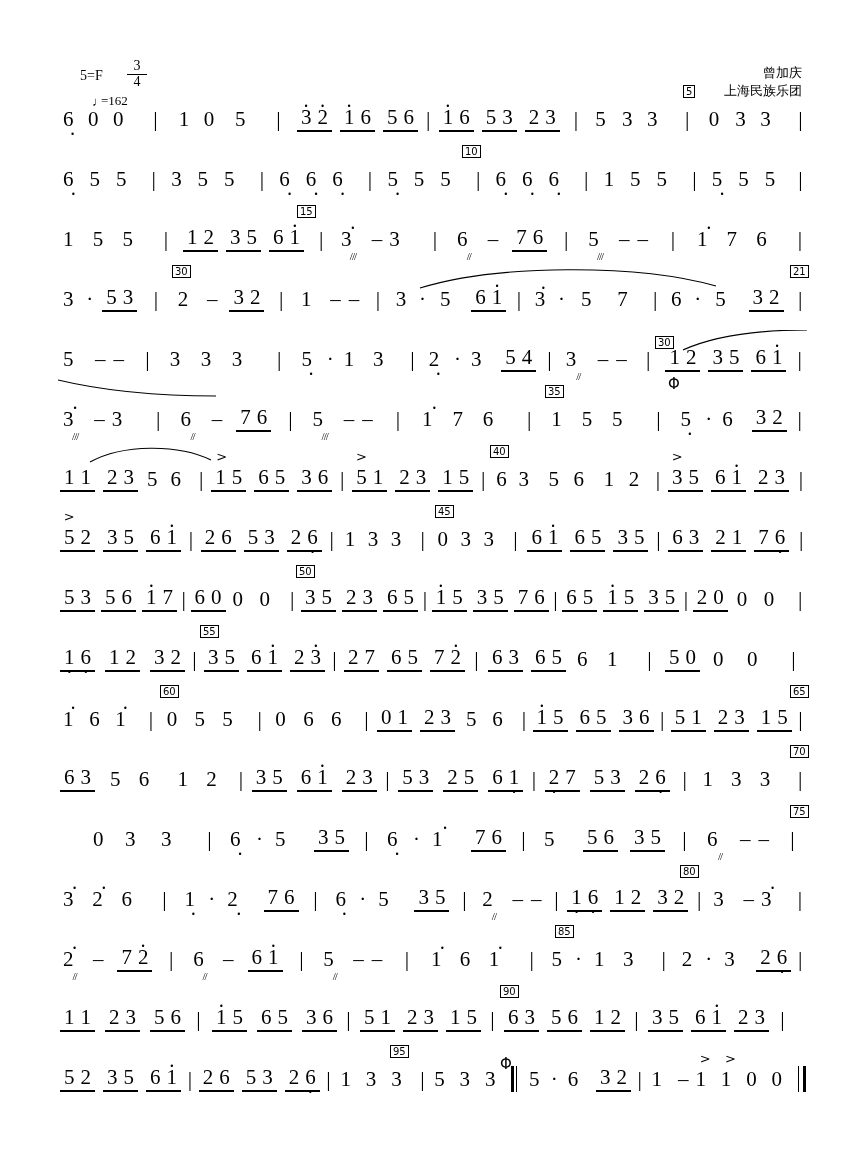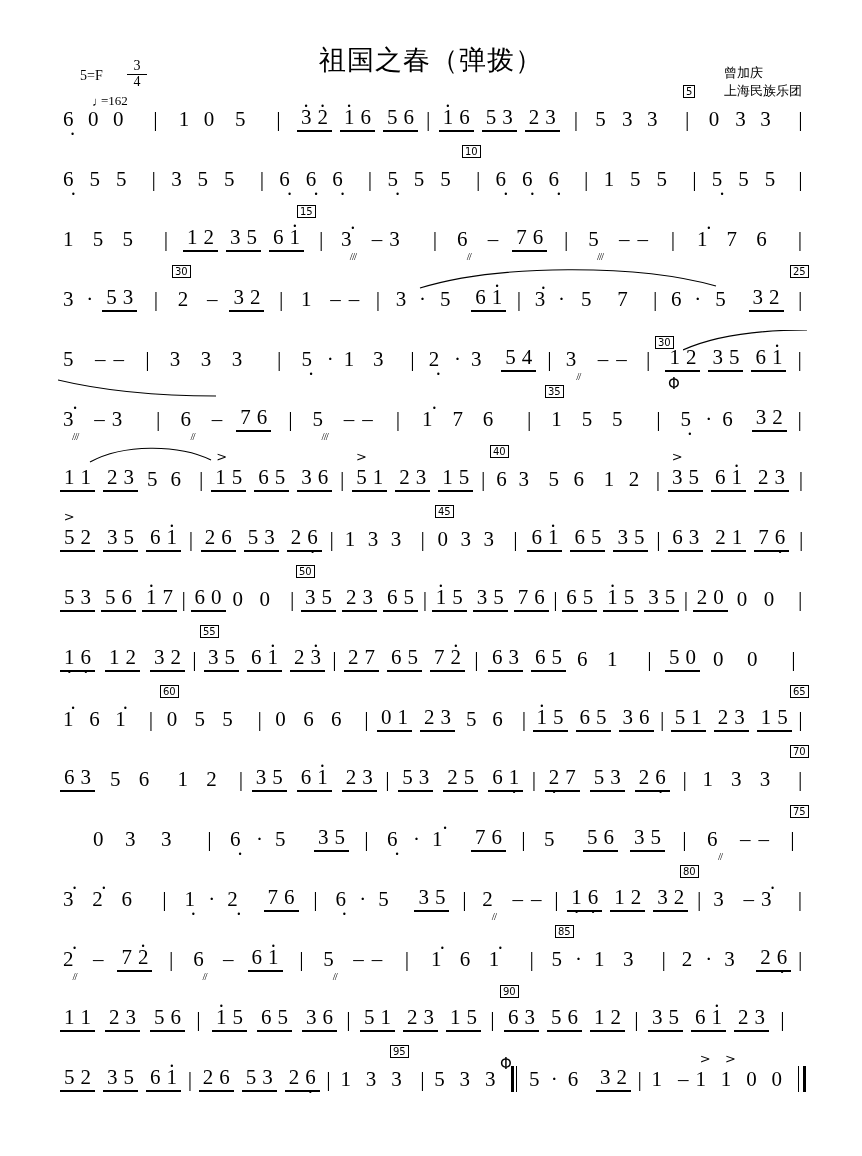--- a/index.html
+++ b/index.html
@@ -64,21 +64,21 @@
     position: relative;
     top: 1px;
   }
   .composer {
     position: absolute;
     right: 60px;
     top: 64px;
     font-size: 13px;
     font-family: "DejaVu Sans", sans-serif;
     line-height: 1.35;
-    text-align: left;
+    text-align: right;
   }
 
   
   .row {
     position: absolute;
     left: 60px;
     width: 745px;
     height: 38px;
     display: flex;
     align-items: center;
@@ -208,21 +208,20 @@
     position: absolute;
     left: 5px; top: 0; bottom: 0;
     border-left: 1.5px solid #000;
   }
 </style>
 </head>
 <body>
 
 <div id="sheet">
 
-  <div class="title">祖国之春（弹拨）</div>
 
   <div class="key-sig">5=F</div>
 
   <div class="time-sig">
     <span class="num">3</span>
     <span class="den">4</span>
   </div>
 
   <div class="tempo">
     <span class="note">♩</span><span>=162</span>
@@ -230,21 +229,21 @@
 
   <div class="composer">
     <div>曾加庆</div>
     <div>上海民族乐团</div>
   </div>
 
   <div class="measure-num" style="left:683px; top:85px;">5</div>
   <div class="measure-num" style="left:462px; top:145px;">10</div>
   <div class="measure-num" style="left:297px; top:205px;">15</div>
   <div class="measure-num" style="left:172px; top:265px;">30</div>
-  <div class="measure-num" style="left:790px; top:265px;">25</div>
+  <div class="measure-num" style="left:790px; top:265px;">21</div>
   <div class="measure-num" style="left:655px; top:336px;">30</div>
   <div class="measure-num" style="left:545px; top:385px;">35</div>
   <div class="measure-num" style="left:490px; top:445px;">40</div>
   <div class="measure-num" style="left:435px; top:505px;">45</div>
   <div class="measure-num" style="left:296px; top:565px;">50</div>
   <div class="measure-num" style="left:200px; top:625px;">55</div>
   <div class="measure-num" style="left:160px; top:685px;">60</div>
   <div class="measure-num" style="left:790px; top:685px;">65</div>
   <div class="measure-num" style="left:790px; top:745px;">70</div>
   <div class="measure-num" style="left:790px; top:805px;">75</div>

